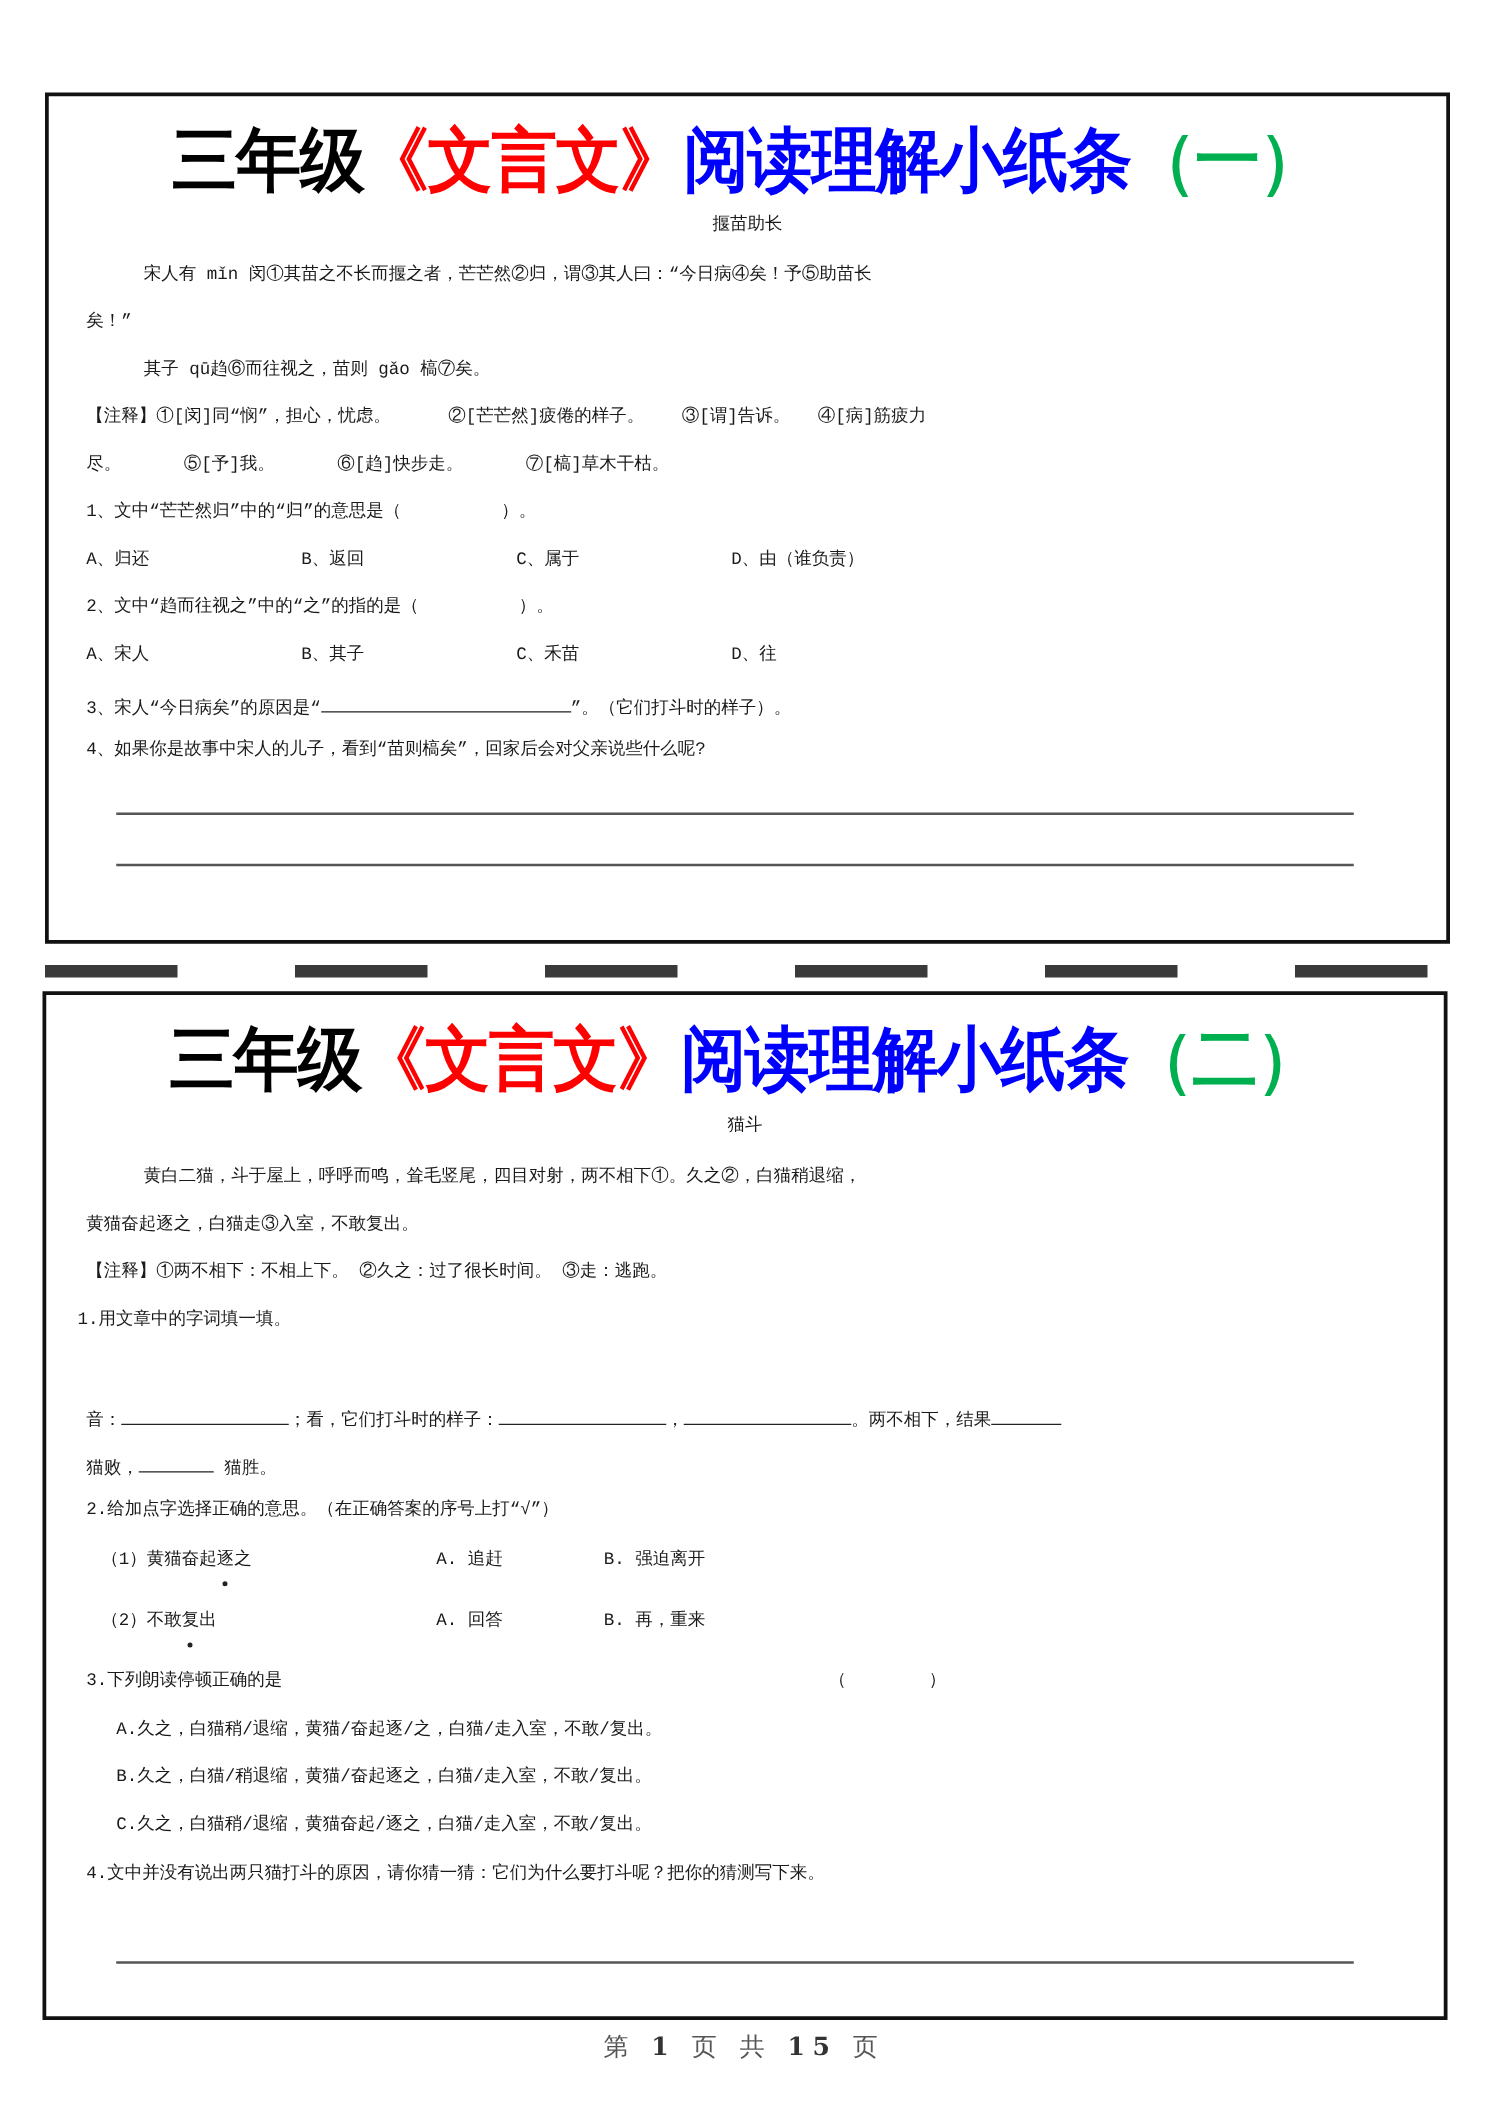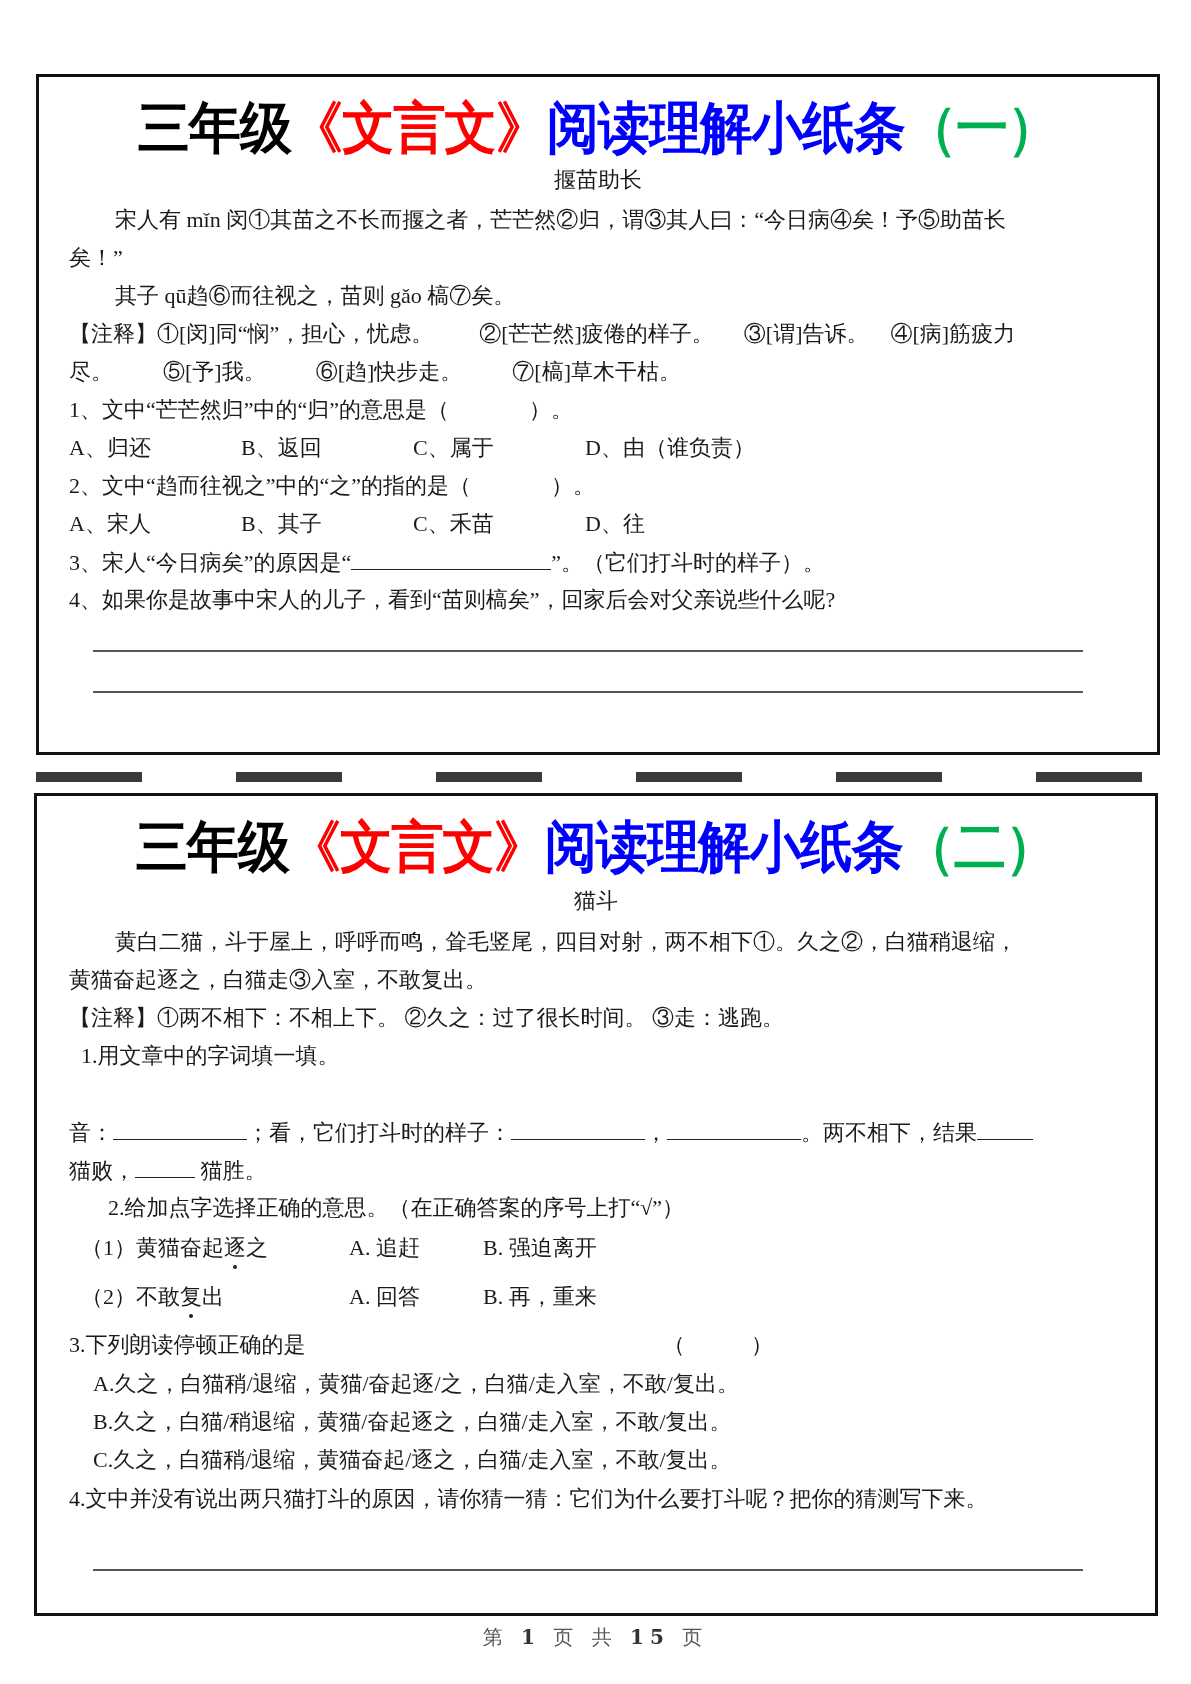--- a/index.html
+++ b/index.html
@@ -21,22 +21,22 @@
       transform: scaleX(0.93);
     }
     .title .t-black { color: #000000; }
     .title .t-red { color: #ff0000; }
     .title .t-blue { color: #0000ff; }
     .title .t-green { color: #00b050; }
     #card1 .title { top: 14px; }
     #card2 .title { top: 14px; }
 
     .line {
-      position: absolute; font-size: 22px; line-height: 30px; white-space: nowrap;
-      font-family: Liberation Serif, serif;
+      position: absolute; font-size: 14px; line-height: 30px; white-space: nowrap;
+      font-family: Liberation Mono, monospace;
     }
     .center { left: 0; right: 0; text-align: center; }
     .blank { display: inline-block; border-bottom: 1.5px solid #222; height: 22px; vertical-align: baseline; }
     .dot { position: relative; display: inline-block; }
     .dot::after {
       content: ""; position: absolute; left: 50%; bottom: -6px; width: 4px; height: 4px;
       margin-left: -2px; border-radius: 50%; background: #222;
     }
     .answer-line { position: absolute; height: 0; border-top: 2px solid #555; }
     .dash { position: absolute; top: 772px; width: 106px; height: 10px; background: #3a3a3a; }
@@ -109,29 +109,29 @@
 
   <div class="line center" style="top:90px;">猫斗</div>
 
   <div class="line" style="left:32px; top:169px;">黄猫奋起逐之，白猫走③入室，不敢复出。</div>
   <div class="line" style="left:78px; top:131px;">黄白二猫，斗于屋上，呼呼而鸣，耸毛竖尾，四目对射，两不相下①。久之②，白猫稍退缩，</div>
 
   <div class="line" style="left:32px; top:207px;">
     <span>【注释】</span><span>①两不相下：不相上下。 ②久之：过了很长时间。 ③走：逃跑。</span>
   </div>
 
-  <div class="line" style="left:44px; top:245px;">1.用文章中的字词填一填。</div>
+  <div class="line" style="left:25px; top:245px;">1.用文章中的字词填一填。</div>
   <div class="line" style="left:32px; top:321px;">
     <span>音：</span><span class="blank" style="width:134px;"></span><span>；看，它们打斗时的样子：</span><span class="blank" style="width:134px;"></span><span>，</span><span class="blank" style="width:134px;"></span><span>。两不相下，结果</span><span class="blank" style="width:56px;"></span>
   </div>
   <div class="line" style="left:32px; top:359px;">
     <span>猫败，</span><span class="blank" style="width:60px;"></span><span> 猫胜。</span>
   </div>
 
-  <div class="line" style="left:32px; top:397px;margin-left:39px;">2.给加点字选择正确的意思。（在正确答案的序号上打“√”）</div>
+  <div class="line" style="left:32px; top:397px;">2.给加点字选择正确的意思。（在正确答案的序号上打“√”）</div>
   <div class="line" style="left:44px; top:437px;">
     <span style="display:inline-block;width:268px;"><span>（1）</span><span>黄猫奋起</span><span class="dot">逐</span><span>之</span></span><span style="display:inline-block;width:134px;">A. 追赶</span><span>B. 强迫离开</span>
   </div>
   <div class="line" style="left:44px; top:486px;">
     <span style="display:inline-block;width:268px;"><span>（2）</span><span>不敢</span><span class="dot">复</span><span>出</span></span><span style="display:inline-block;width:134px;">A. 回答</span><span>B. 再，重来</span>
   </div>
 
   <div class="line" style="left:32px; top:534px;">
     <span style="display:inline-block;width:594px;">3.下列朗读停顿正确的是</span><span>（</span><span class="gap" style="width:66px;"></span><span>）</span>
   </div>

